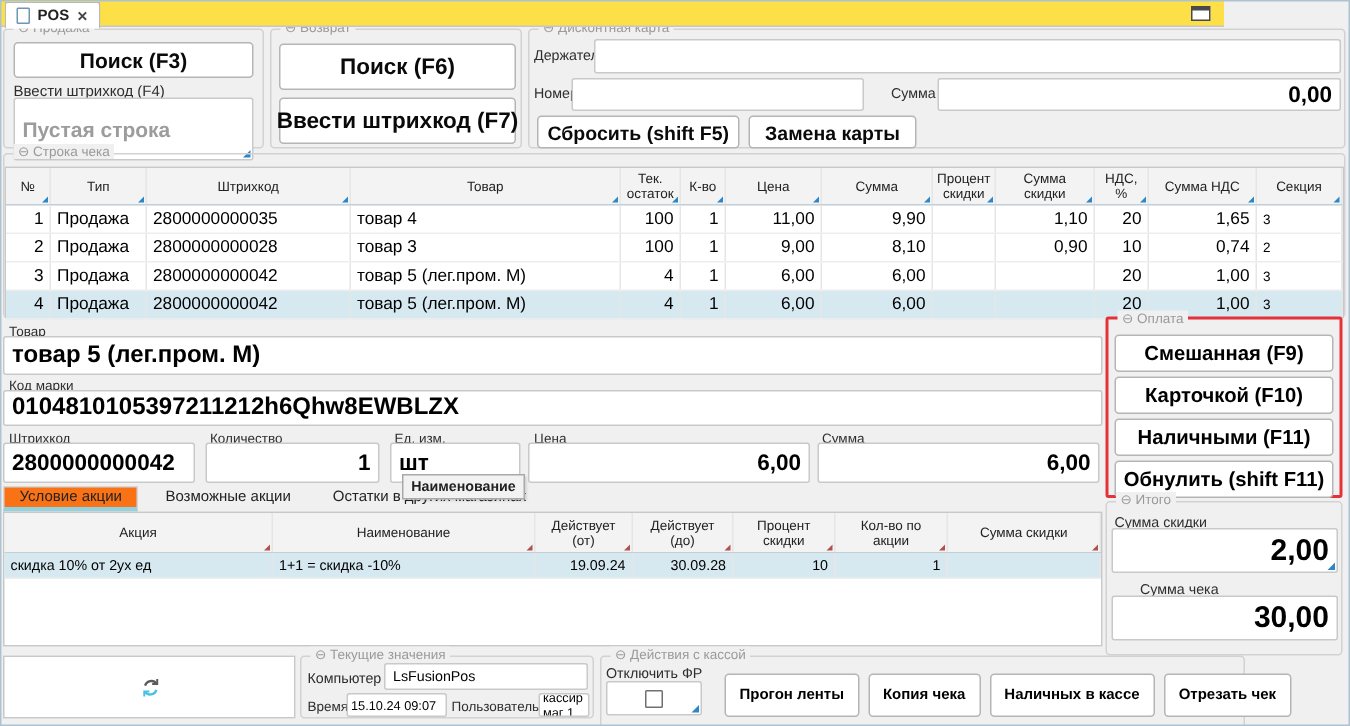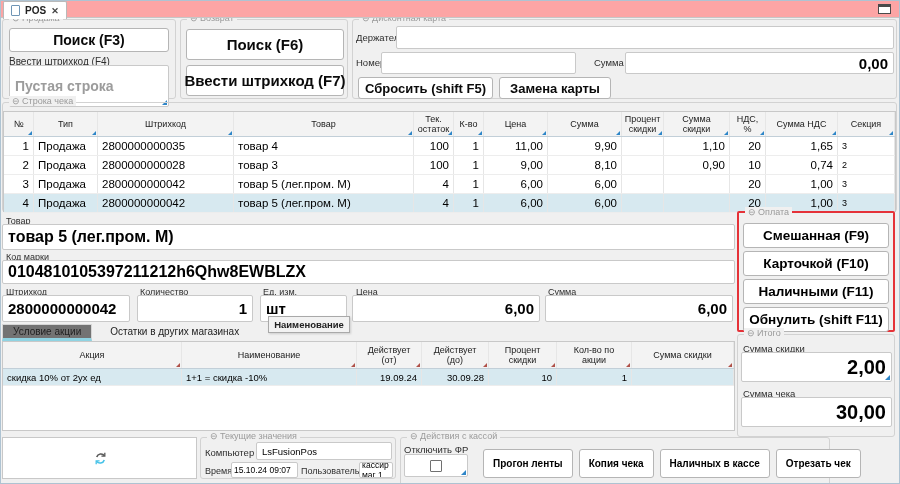--- a/index.html
+++ b/index.html
@@ -1,21 +1,21 @@
 <!DOCTYPE html>
 <html style="--accent-red: #e53238; --selection: #d7e9f0; --tab-underline: #8fd3e2; --marker-blue: #2e86c8; --marker-red: #b0524a;"><head>
 <meta charset="utf-8">
 <style>
   *{margin:0;padding:0;box-sizing:border-box;font-family:"Liberation Sans",sans-serif;}
   html,body{width:900px;height:484px;background:#f0f0f0;overflow:hidden;}
   body{position:relative;}
   .frame{position:absolute;inset:0;border:1px solid #aec3d2;pointer-events:none;z-index:50;}
 
   
-  .tabbar{position:absolute;left:0;top:0;width:900px;height:18px;background:#fca5a5;border-bottom:1px solid #c6c6c6;z-index:5;}
+  .tabbar{position:absolute;left:0;top:0;width:816px;height:18px;background:#fde047;border-bottom:1px solid #c6c6c6;z-index:5;}
   .tab{position:absolute;left:3px;top:1px;height:18px;background:#fff;border:1px solid #b9b9b9;border-bottom:none;border-radius:2px 2px 0 0;display:flex;align-items:center;gap:5px;padding:0 7px;z-index:6;}
   .tab .doc{width:9px;height:11px;background:#fff;border:1px solid #6f95b5;border-radius:1px;}
   .tab .lbl{font-size:10px;font-weight:bold;color:#222;}
   .tab .x{font-size:9px;color:#444;font-weight:bold;}
   .winbtn{position:absolute;right:9px;top:4px;width:13px;height:10px;border:1px solid #4a4a4a;border-top:3px solid #4a4a4a;background:#fff;}
 
   
   .group{position:absolute;border:1px solid #d2d2d2;border-radius:3px;}
   .glabel{position:absolute;top:-7px;left:6px;background:#f0f0f0;padding:0 3px;font-size:9px;color:#9a9a9a;white-space:nowrap;z-index:2;}
   .btn{position:absolute;background:#fff;border:1px solid #b5b5b5;border-radius:3px;font-weight:bold;color:#0a0a0a;display:flex;align-items:center;justify-content:center;white-space:nowrap;}
@@ -42,21 +42,21 @@
   .l{justify-content:flex-start;}
   .s{font-size:9px;}
   .m0{width:30px}.m1{width:64px}.m2{width:136px}.m3{width:180px}.m4{width:40px}.m5{width:30px}.m6{width:64px}.m7{width:74px}.m8{width:42px}.m9{width:66px}.m10{width:36px}.m11{width:72px}.m12{flex:1}
   #promo-head{height:27px;}
   #promo-body .tr{height:17px;font-size:9.5px;}
   .p0{width:179px}.p1{width:175px}.p2{width:65px}.p3{width:67px}.p4{width:68px}.p5{width:75px}.p6{flex:1}
 
   
   .ptabs{position:absolute;left:2px;top:324px;height:17px;display:flex;gap:8px;}
   .ptab{padding:0 10px;font-size:10px;color:#222;display:flex;align-items:center;border-bottom:3px solid transparent;}
-  .ptab.active{background:#737373;border:1px solid #d6d6d6;border-bottom:3px solid var(--tab-underline,#8fd3e2);}
+  .ptab.active{background:#f97316;border:1px solid #d6d6d6;border-bottom:3px solid var(--tab-underline,#8fd3e2);}
 
   
   .payment{position:absolute;left:737px;top:211px;width:158px;height:121px;border:2px solid var(--accent-red,#e53238);border-radius:2px;}
   .payment .glabel{top:-6px;}
   .paybtns{position:absolute;left:4px;top:10px;right:4px;display:flex;flex-direction:column;gap:3px;}
   .paybtns .pbtn{position:relative;height:25px;background:#fff;border:1px solid #b5b5b5;border-radius:3px;font-weight:bold;font-size:13.5px;display:flex;align-items:center;justify-content:center;}
 
   .tooltip{position:absolute;left:268px;top:316px;width:82px;height:17px;background:#f2f2f2;border:1px solid #a9a9a9;display:flex;align-items:center;justify-content:center;font-size:9.5px;font-weight:bold;color:#222;z-index:20;box-shadow:1px 1px 2px rgba(0,0,0,.15);}
 
   .cashbtns{position:absolute;left:82px;top:11px;display:flex;gap:6px;}
@@ -210,20 +210,21 @@
 <div class="tooltip">Наименование</div>
 
 <span class="flabel" style="left:356px;top:287px;font-size:9px;">Цена</span>
 <div class="field right" style="left:352px;top:295px;width:188px;height:27px;font-weight:bold;font-size:15px;">6,00</div>
 
 <span class="flabel" style="left:548px;top:287px;font-size:9px;">Сумма</span>
 <div class="field right" style="left:545px;top:295px;width:188px;height:27px;font-weight:bold;font-size:15px;">6,00</div>
 
 <div class="ptabs" id="promo-tabs">
     <div class="ptab active">Условие акции</div>
+    <div class="ptab">Возможные акции</div>
     <div class="ptab">Остатки в других магазинах</div>
   </div>
 <div class="tbl ptbl" style="left:2px;top:341px;width:733px;height:90px;">
   <div class="tr head" id="promo-head">
       <div class="td p0">Акция</div>
       <div class="td p1">Наименование</div>
       <div class="td p2">Действует (от)</div>
       <div class="td p3">Действует (до)</div>
       <div class="td p4">Процент скидки</div>
       <div class="td p5">Кол-во по акции</div>
@@ -249,21 +250,21 @@
       <div class="pbtn">Карточкой (F10)</div>
       <div class="pbtn">Наличными (F11)</div>
       <div class="pbtn">Обнулить (shift F11)</div>
     </div>
 </div>
 
 <div class="group" style="left:737px;top:334px;width:158px;height:103px;">
   <span class="glabel"><span>⊖ </span><span>Итого</span></span>
   <span class="flabel" style="left:5px;top:8px;">Сумма скидки</span>
   <div class="field right corner" style="left:3px;top:17px;width:151px;height:30px;font-weight:bold;font-size:20px;">2,00</div>
-  <span class="flabel" style="left:5px;top:53px;text-align:center;">Сумма чека</span>
+  <span class="flabel" style="left:22px;top:53px;text-align:center;">Сумма чека</span>
   <div class="field right" style="left:3px;top:62px;width:151px;height:30px;font-weight:bold;font-size:20px;">30,00</div>
 </div>
 
 <div class="whitepanel" style="left:2px;top:437px;width:195px;height:42px;">
   <span style="position:absolute;left:90px;top:13px;">
     <svg width="15" height="15" viewBox="0 0 16 16">
       <path d="M4 6.5 A4.6 4.6 0 0 1 12.2 5.2" fill="none" stroke="#5a5a5a" stroke-width="1.7"></path>
       <path d="M12.6 1.8 l0 3.6 -3.6 0" fill="none" stroke="#5a5a5a" stroke-width="1.4"></path>
       <path d="M12 9.5 A4.6 4.6 0 0 1 3.8 10.8" fill="none" stroke="#45c2e8" stroke-width="1.7"></path>
       <path d="M3.4 14.2 l0 -3.6 3.6 0" fill="none" stroke="#45c2e8" stroke-width="1.4"></path>

